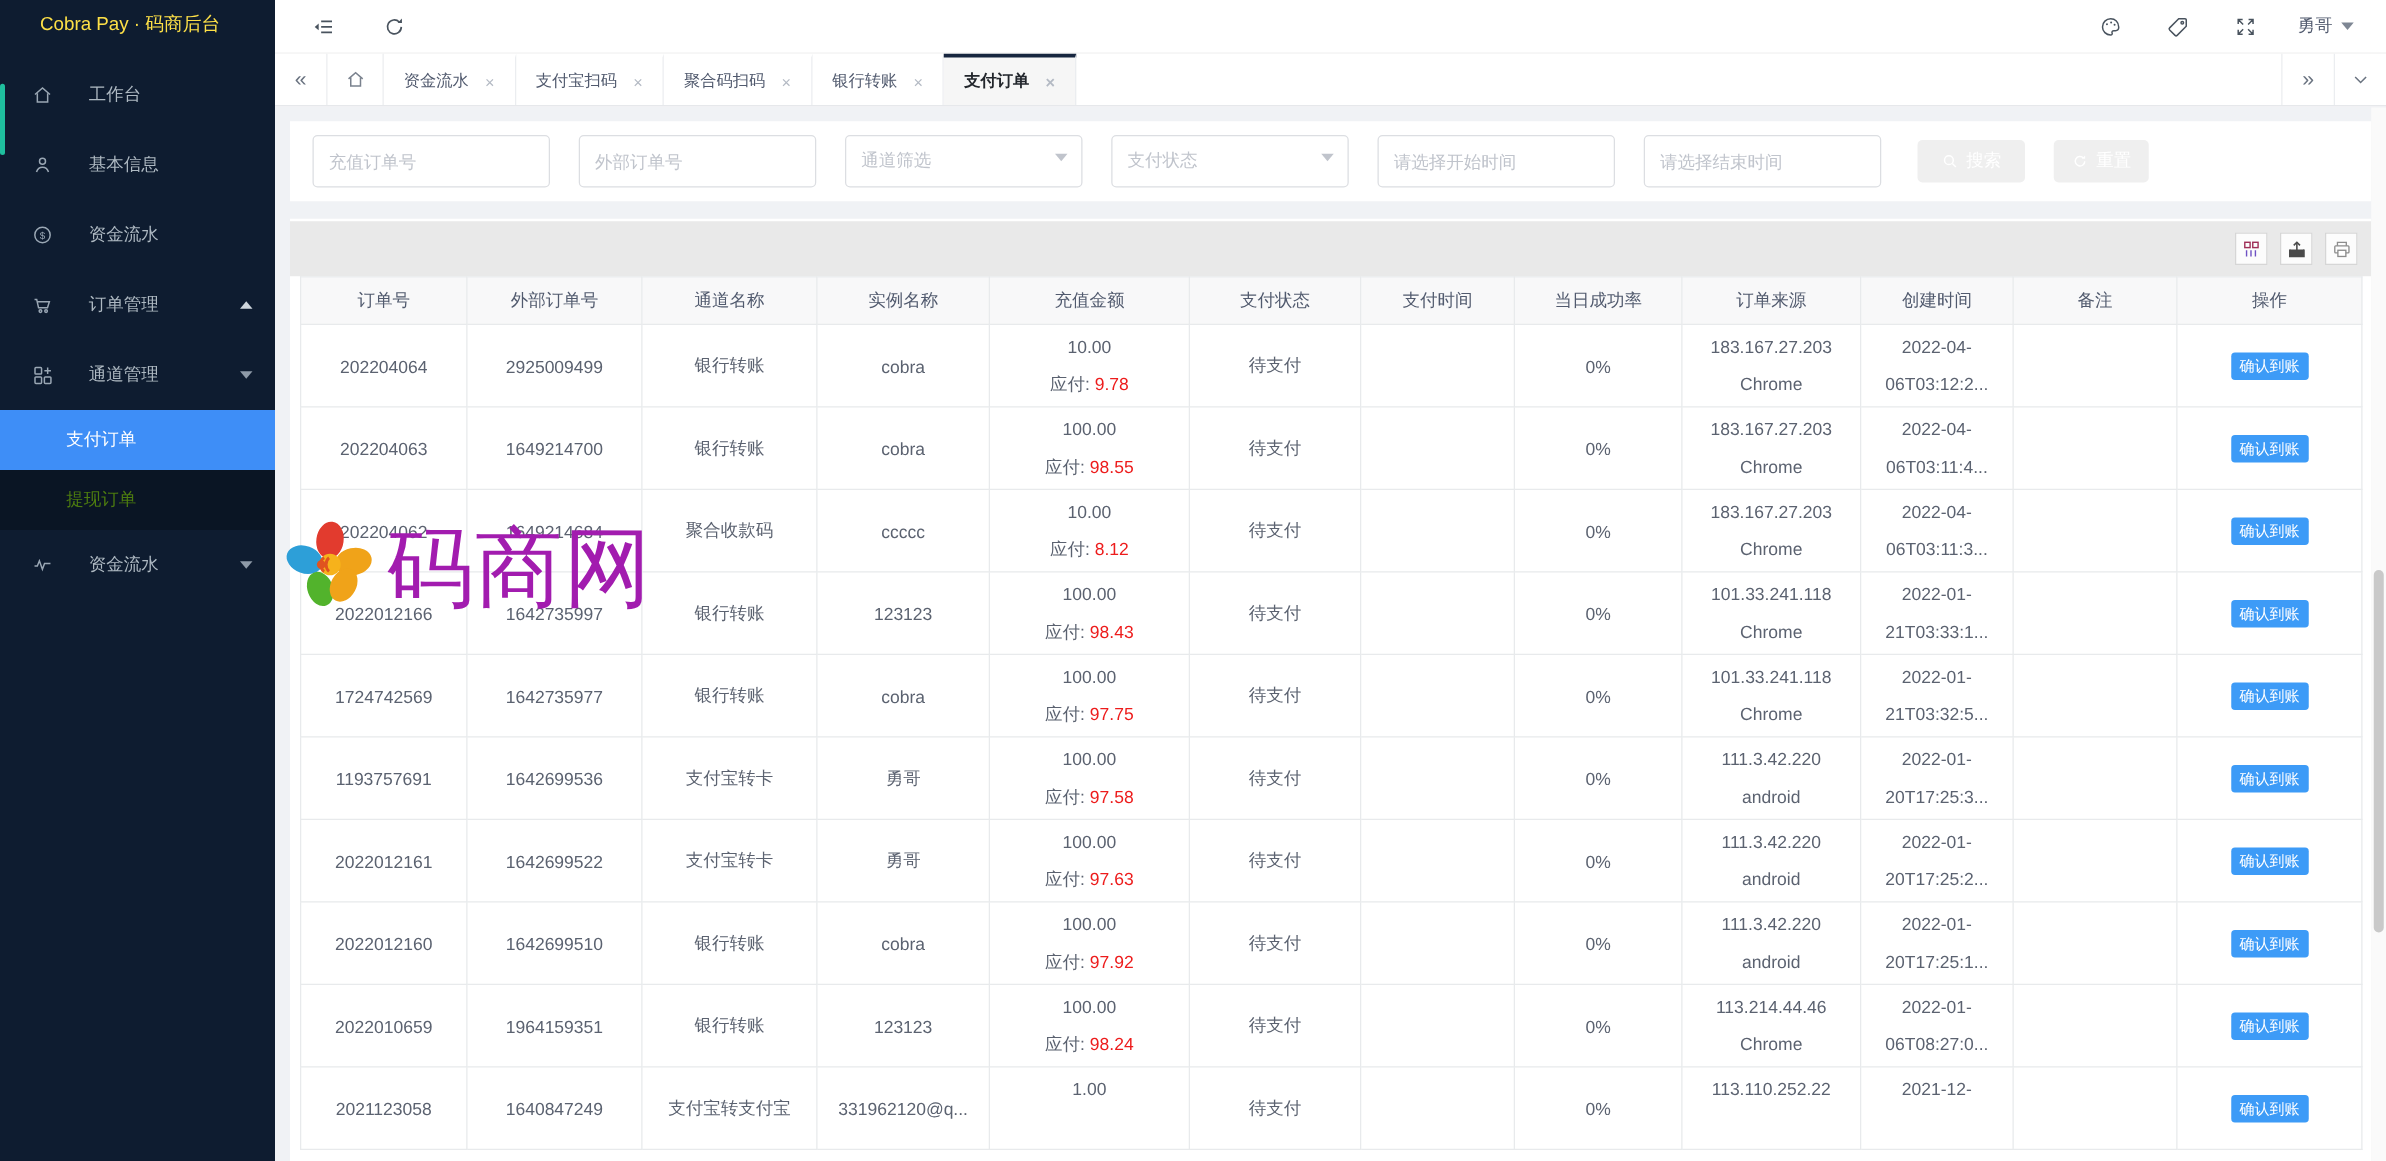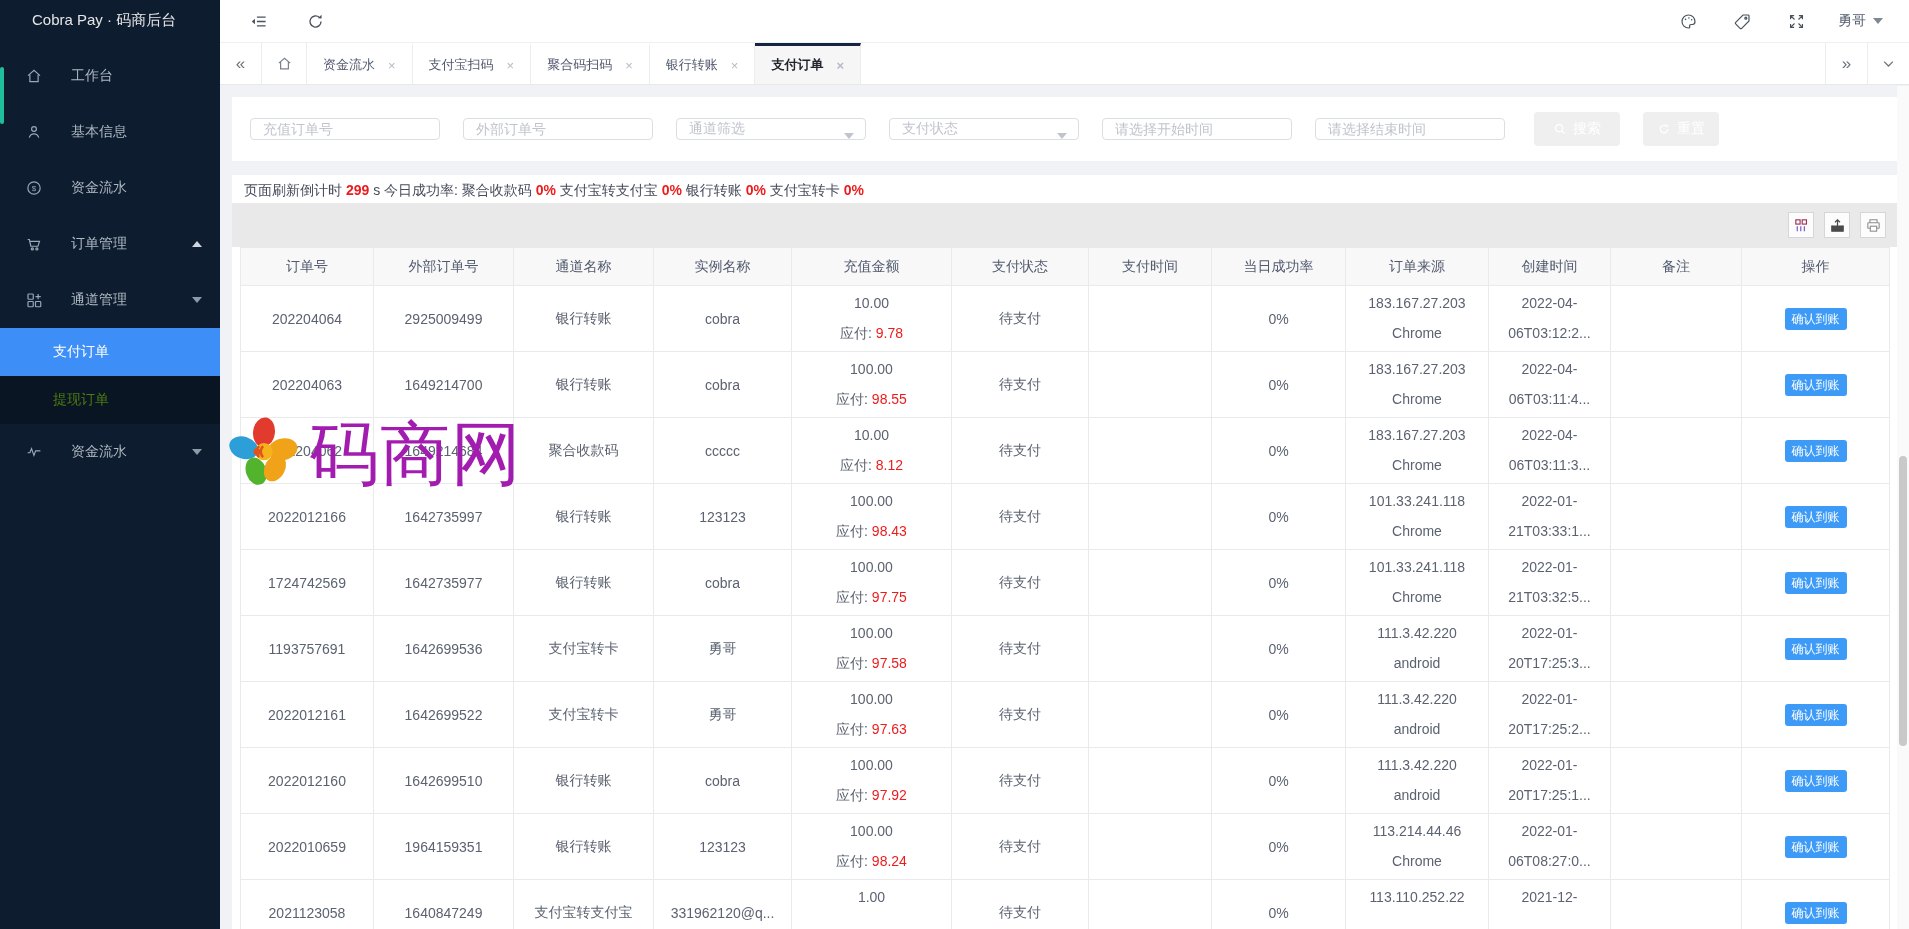--- a/index.html
+++ b/index.html
@@ -2,21 +2,21 @@
 <html><head>
 <meta charset="utf-8">
 <style>
   * { margin:0; padding:0; box-sizing:border-box; }
   html,body { width:1909px; height:929px; overflow:hidden; }
   body { font-family:"Liberation Sans","DejaVu Sans",sans-serif; background:#f0f2f5; position:relative; color:#515a6e; }
   svg { display:block; }
 
   
   .sidebar { position:absolute; left:0; top:0; width:220px; height:929px; background:#0e1c30; z-index:5; }
-  .logo { height:40px; line-height:40px; color:#e5e5e5; font-size:15px; padding-left:32px; white-space:nowrap; }
+  .logo { height:40px; line-height:40px; color:#fde047; font-size:15px; padding-left:32px; white-space:nowrap; }
   .teal-bar { position:absolute; left:0; top:67px; width:4px; height:57px; background:#1fbf9e; border-radius:2px; }
   .nav { padding-top:8px; }
   .nav-item { height:56px; display:flex; align-items:center; padding:0 18px 0 25px; color:#aeb9c2; font-size:14px; cursor:pointer;gap:14px; }
   .nav-ic { width:18px; height:18px; margin-right:14px; color:#9aa7b4; flex:none; }
   .nav-ic svg { width:18px; height:18px; }
   .caret { margin-left:auto; width:0; height:0; }
   .caret.down { border-left:5px solid transparent; border-right:5px solid transparent; border-top:6px solid #8e9aa8; }
   .caret.up { border-left:5px solid transparent; border-right:5px solid transparent; border-bottom:6px solid #cfd6dd; }
   .submenu { background:#0a1524; }
   .sub-item { height:48px; display:flex; align-items:center; padding-left:53px; color:#4d7c0f; font-size:14px; cursor:pointer; }
@@ -38,21 +38,21 @@
   .home-tab svg { width:17px; height:17px; }
   .tab { display:flex; align-items:center; gap:13px; padding:0 16px; border-right:1px solid #ebedf0; border-top:3px solid transparent; font-size:13px; color:#515a6e; cursor:pointer; white-space:nowrap; }
   .tab .x { color:#b4bac4; font-size:13px; }
   .tab.active { background:#f6f6f6; border-top-color:#17263f; font-weight:bold; color:#22262c; }
   .tab-spacer { flex:1; }
   .tbtn.right { border-right:none; border-left:1px solid #ebedf0; }
   .tbtn.chev svg { width:15px; height:15px; }
 
   
   .filter-card { position:absolute; left:232px; top:97px; width:1665px; height:64px; background:#fff; display:flex; align-items:center; padding:0 18px; gap:23px; z-index:2; }
-  .f-input, .f-select { width:190px; height:22px; border:1px solid #dcdee2; border-radius:4px; background:#fff; font-size:14px; color:#515a6e; padding:0 12px; position:relative; display:flex; align-items:center; }
+  .f-input, .f-select { width:190px; height:42px; border:1px solid #dcdee2; border-radius:4px; background:#fff; font-size:14px; color:#515a6e; padding:0 12px; position:relative; display:flex; align-items:center; }
   input.f-input::placeholder { color:#c0c4cc; }
   input.f-input { outline:none; }
   .f-select .ph { color:#c0c4cc; }
   .sel-caret { position:absolute; right:11px; top:14px; width:0; height:0; border-left:5px solid transparent; border-right:5px solid transparent; border-top:6px solid #c0c4cc; }
   .btn { height:34px; border:none; border-radius:4px; color:#fff; font-size:14px; display:flex; align-items:center; justify-content:center; gap:6px; cursor:pointer; }
   .btn svg { width:14px; height:14px; }
   .btn.search { width:86px; margin-left:6px; }
   .btn.reset { width:76px; }
 
   .table-card { position:absolute; left:232px; top:175px; width:1665px; height:754px; background:#fff; overflow:hidden; z-index:2; }
@@ -264,21 +264,20 @@
   <button class="btn reset">
     <svg viewBox="0 0 24 24" fill="none" stroke="#fff" stroke-width="2">
         <path d="M18.5 12a6.5 6.5 0 1 1-1.9-4.6"></path>
         <path d="M19 4v4.5h-4.5z" fill="#fff" stroke="none"></path>
       </svg>
     <span>重置</span>
   </button>
 </section>
 
 <section class="table-card">
-  <div class="status-line" id="status-host"><span>页面刷新倒计时 </span><span class="red">299</span><span> s </span><span>今日成功率: </span><span>聚合收款码 </span><span class="red">0% </span><span>支付宝转支付宝 </span><span class="red">0% </span><span>银行转账 </span><span class="red">0% </span><span>支付宝转卡 </span><span class="red">0% </span></div>
   <div class="toolbar" id="toolbar-host">
       <span class="tool-btn">
         <span>
           <svg viewBox="0 0 24 24" fill="none">
             <rect x="4" y="4" width="6" height="6" stroke="#a03058" stroke-width="1.6"></rect>
             <rect x="13" y="4" width="6" height="6" stroke="#a03058" stroke-width="1.6"></rect>
             <path d="M6 13v7M11 13v7M16 13v7" stroke="#6f52c4" stroke-width="1.6"></path>
           </svg>
         </span>
       </span>

